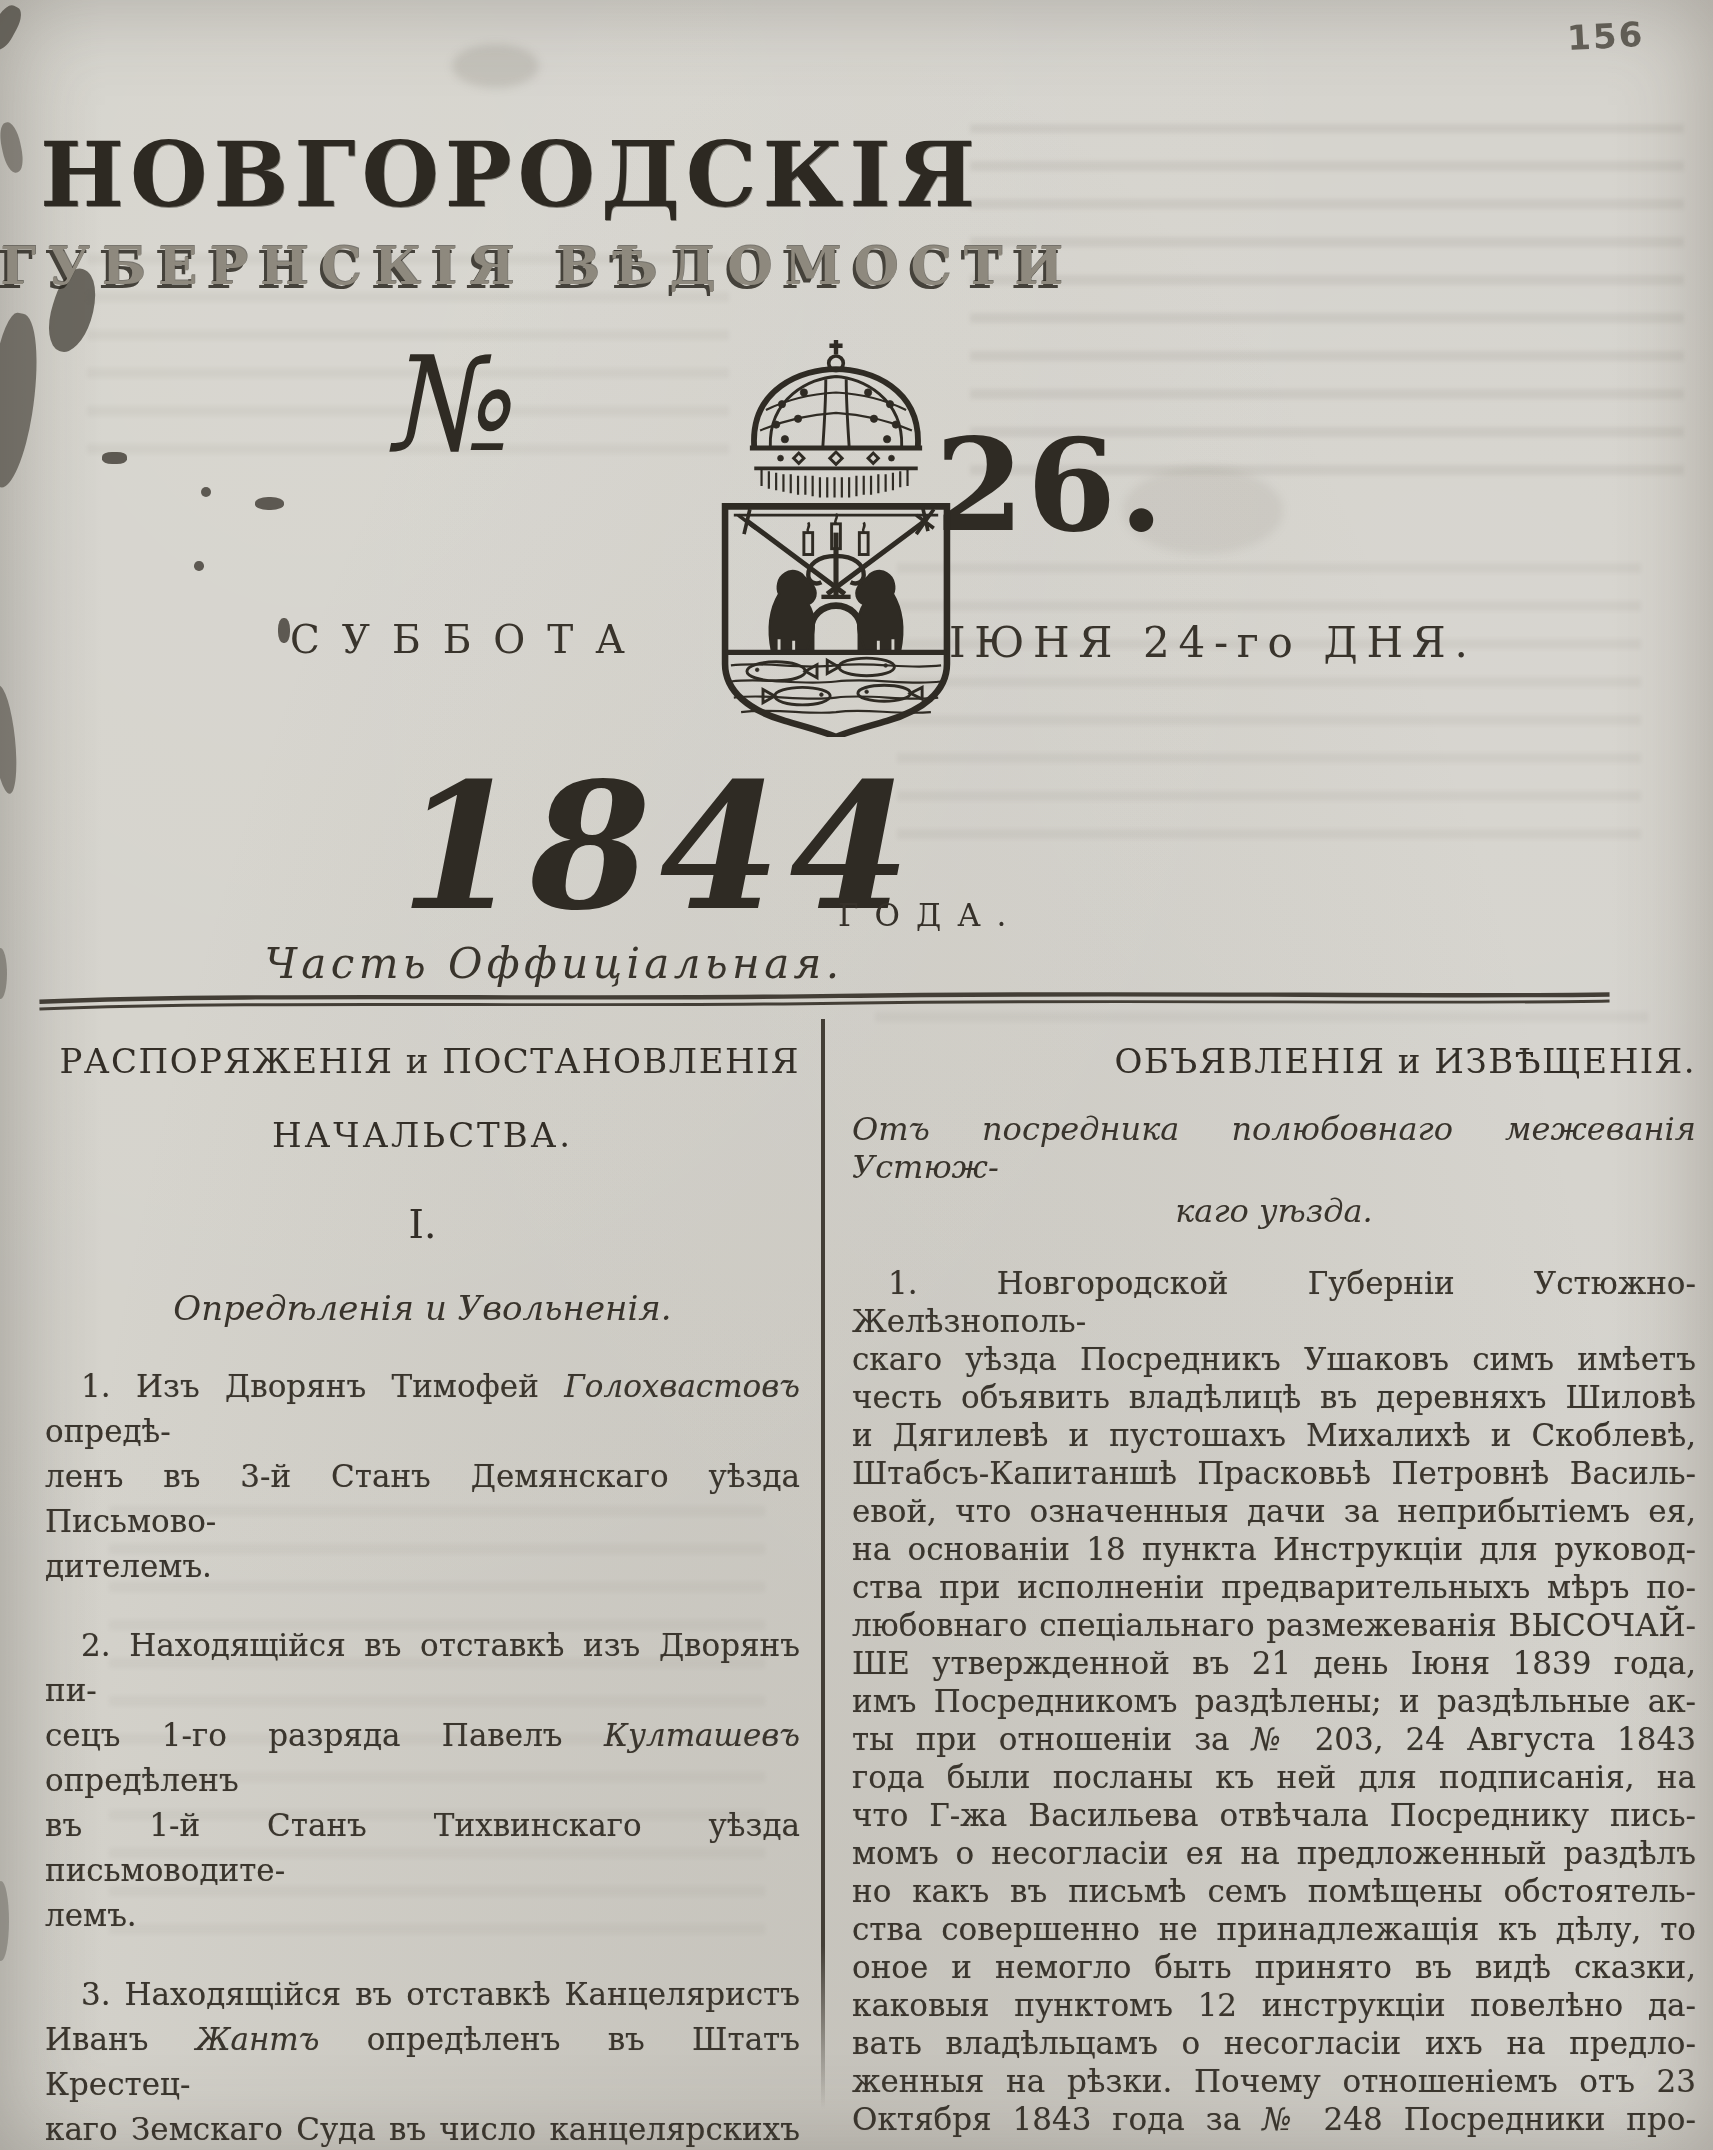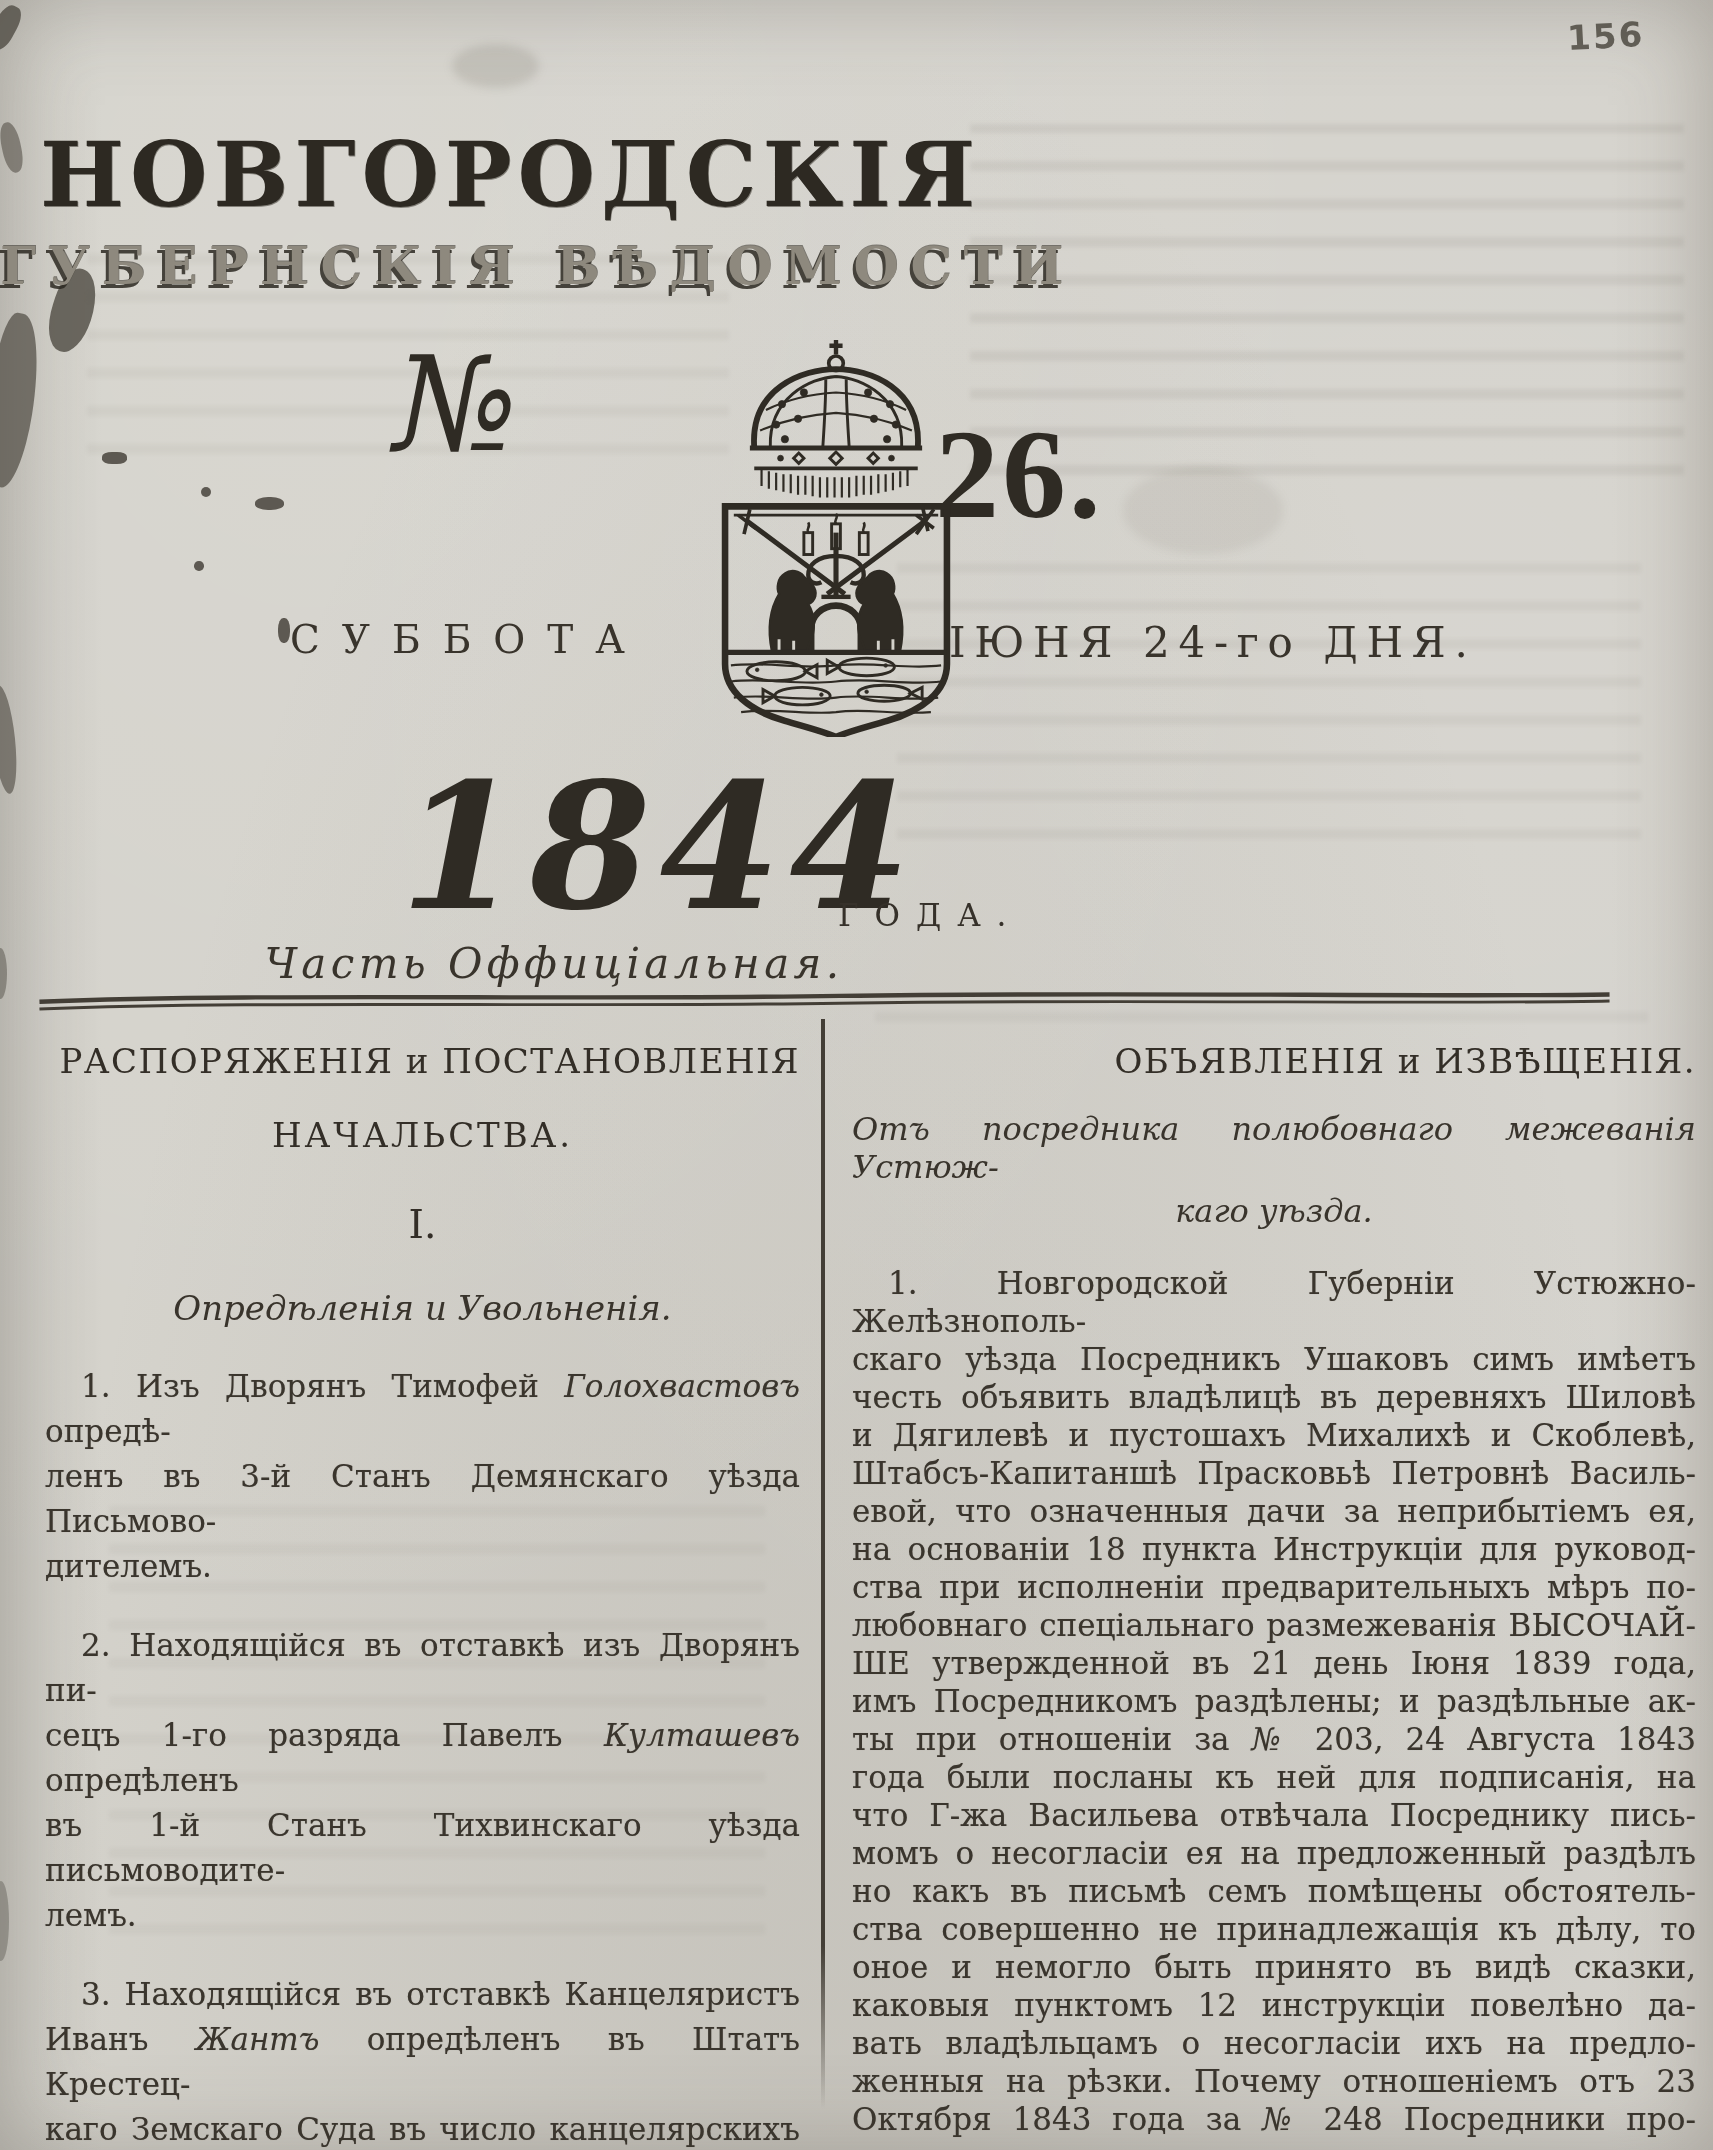--- a/index.html
+++ b/index.html
@@ -108,21 +108,21 @@
   <div class="bleed" style="left:87px;top:241px;width:642px;height:241px;opacity:.35;"></div>
   <div class="bleed" style="left:109px;top:1495px;width:656px;height:467px;opacity:.3;"></div>
   <div class="bleed" style="left:875px;top:984px;width:773px;height:66px;opacity:.35;"></div>
 
   <div class="abs stamp" style="left:1567px;top:16px;">156</div>
 
   <div class="abs title" style="left:0;top:122px;">НОВГОРОДСКІЯ</div>
   <div class="abs subtitle" style="left:0;top:235px;">ГУБЕРНСКІЯ ВѢДОМОСТИ</div>
 
   <div class="abs numero" style="left:394px;top:328px;">№</div>
-  <div class="abs issue-no" style="left:935px;top:401px;font-family:Liberation Serif, serif;">26.</div>
+  <div class="abs issue-no" style="left:935px;top:410px;">26.</div>
 
   <div class="abs" style="left:709px;top:337px;">
     <svg width="254" height="400" viewBox="0 0 348 548" fill="none" stroke="#2f2b24">
 
       <path d="M174,4 v20 M165,12 h18" stroke-width="6"></path>
       <circle cx="174" cy="36" r="10" stroke-width="5"></circle>
 
       <path d="M62,152 C56,70 128,44 174,44 C220,44 292,70 286,152" stroke-width="8"></path>
       <path d="M84,150 C82,84 138,56 174,54 M264,150 C266,84 210,56 174,54" stroke-width="4"></path>
       <path d="M160,58 C160,90 158,120 156,150 M188,58 C188,90 190,120 192,150" stroke-width="4"></path>

